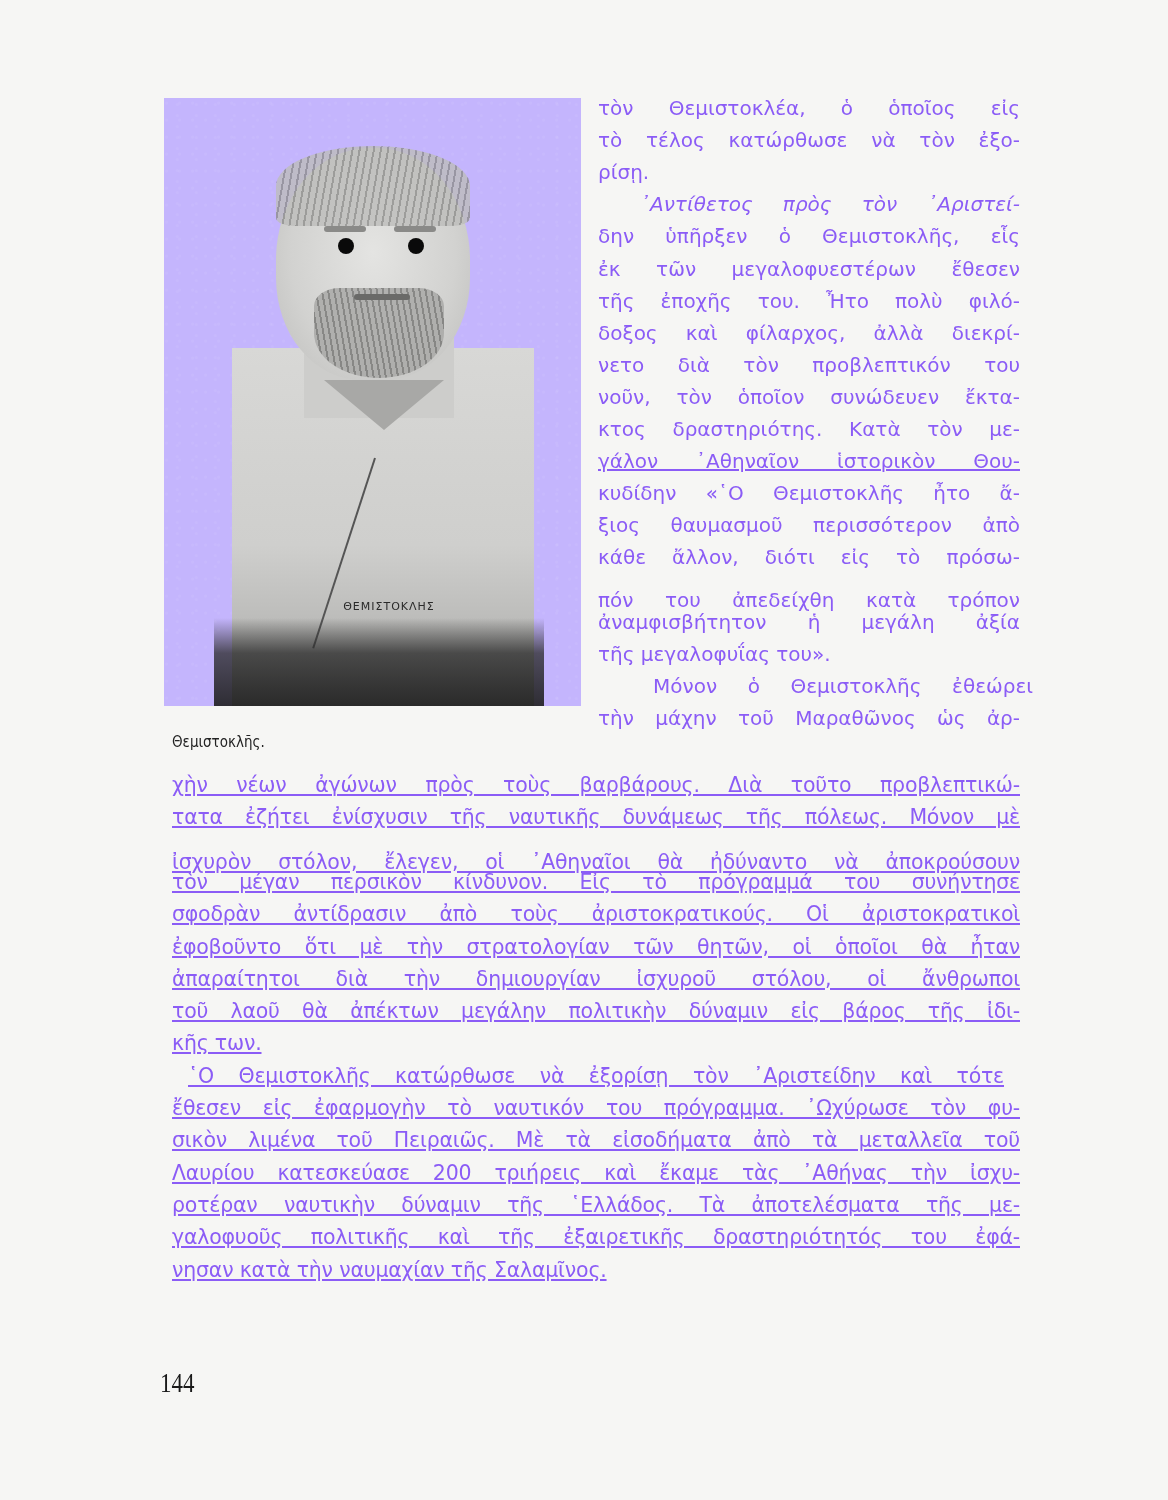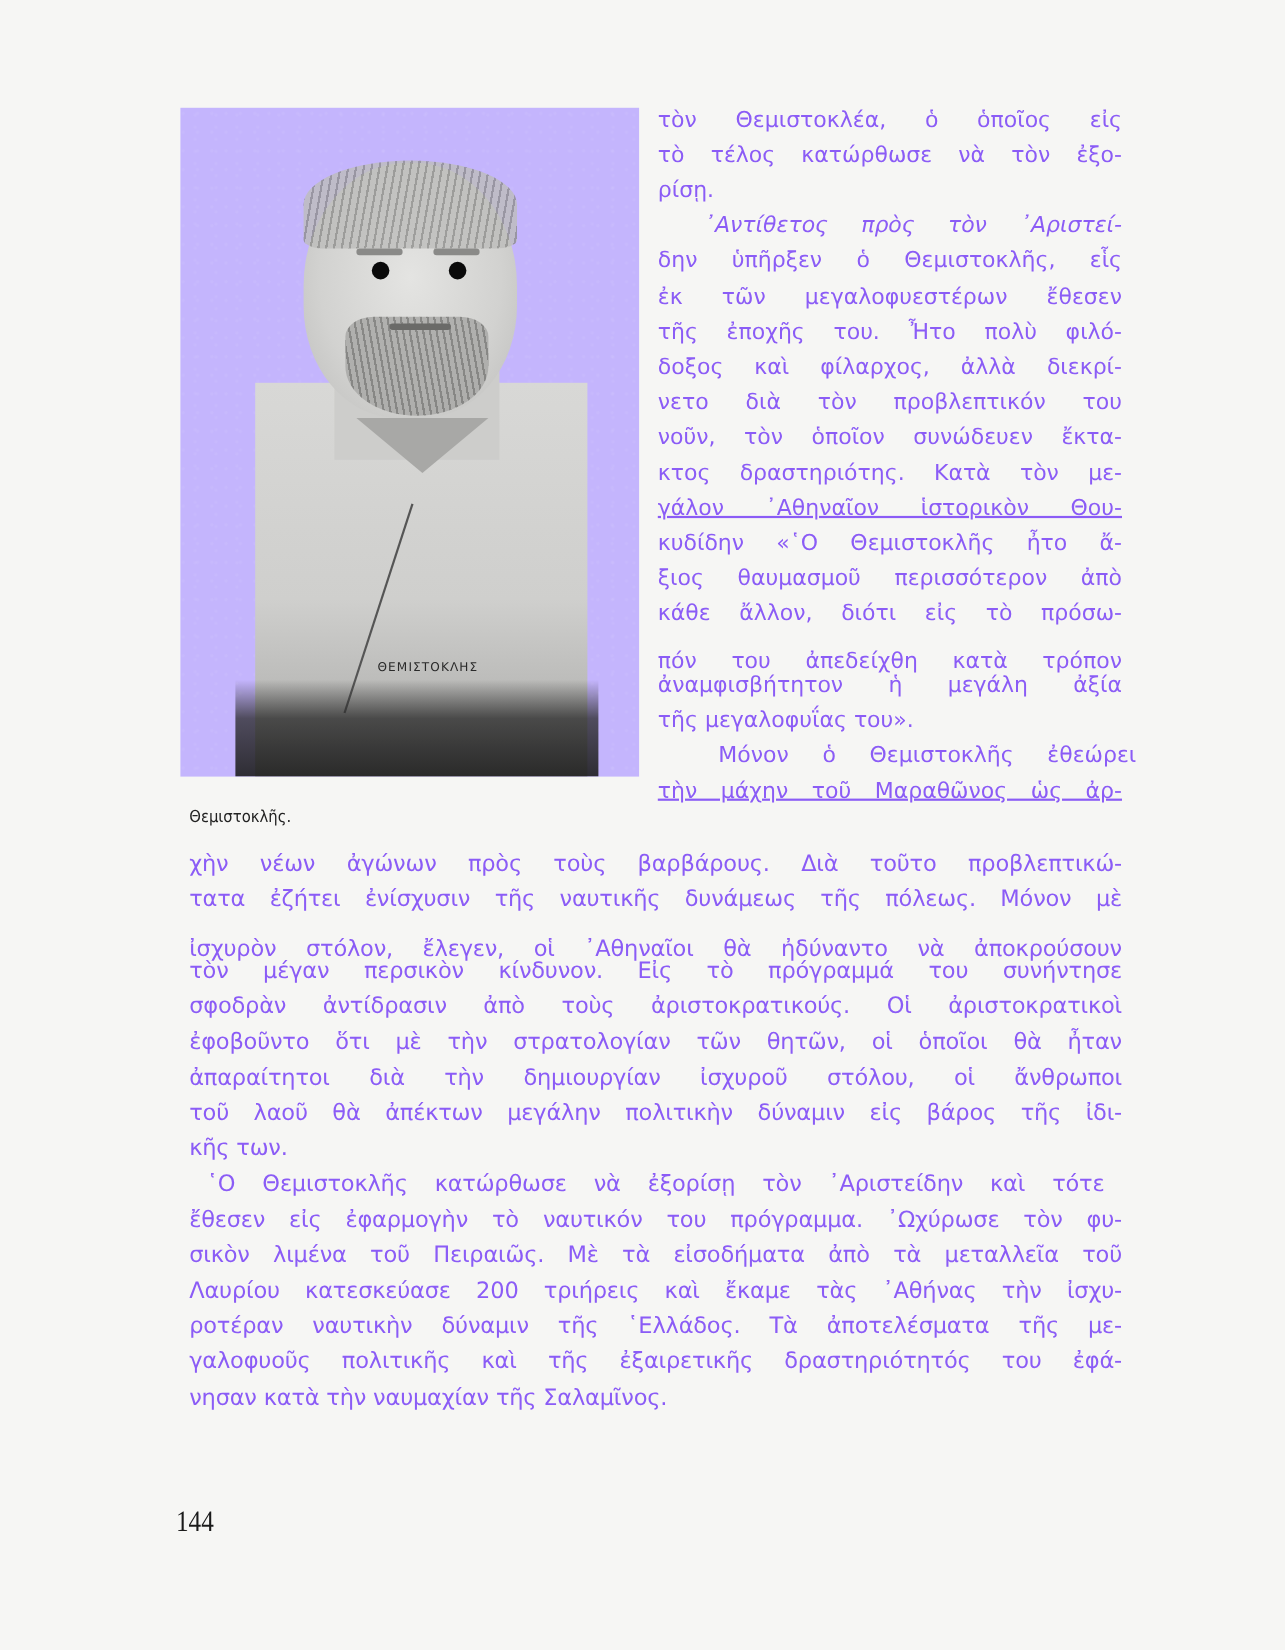--- a/index.html
+++ b/index.html
@@ -94,21 +94,21 @@
 
   
   .line {
     position: absolute; white-space: nowrap;
     font-family: "DejaVu Sans", sans-serif;
     font-size: 20px; color: #8b5cf6;
   }
   .col-r { left: 598px; width: 422px; text-align: justify; text-align-last: justify; }
   .col-r.last { text-align-last: left; }
   .col-r.indent { left: 640px; width: 380px; }
-  .full { left: 172px; width: 848px; text-align: justify; text-align-last: justify; font-size: 20.5px; letter-spacing: -0.2px; }
+  .full { left: 172px; width: 848px; text-align: justify; text-align-last: justify; font-size: 20.5px; letter-spacing: -0.2px; text-decoration: underline; }
   .full.last { text-align-last: left; }
   .full.indent { left: 188px; width: 816px; }
 
   .page-number {
     position: absolute; left: 160px; top: 1368px;
     font-family: "Liberation Serif", serif; font-size: 27px; color: #1a1a1a;
     transform: scaleX(0.85); transform-origin: left;
   }
 </style>
 </head>
@@ -149,21 +149,21 @@
       <div class="line col-r" style="top: 384.9px;">νοῦν, τὸν ὁποῖον συνώδευεν ἔκτα-</div>
       <div class="line col-r" style="top: 417px;">κτος δραστηριότης. Κατὰ τὸν με-</div>
       <div class="line col-r" style="top: 449.1px; text-decoration: underline;">γάλον ᾿Αθηναῖον ἱστορικὸν Θου-</div>
       <div class="line col-r" style="top: 481.2px;">κυδίδην «῾Ο Θεμιστοκλῆς ἦτο ἄ-</div>
       <div class="line col-r" style="top: 513.3px;">ξιος θαυμασμοῦ περισσότερον ἀπὸ</div>
       <div class="line col-r" style="top: 545.4px;">κάθε ἄλλον, διότι εἰς τὸ πρόσω-</div>
       <div class="line col-r" style="top: 577.5px; margin-top: 10px;">πόν του ἀπεδείχθη κατὰ τρόπον</div>
       <div class="line col-r" style="top: 609.6px;">ἀναμφισβήτητον ἡ μεγάλη ἀξία</div>
       <div class="line col-r last" style="top: 641.7px;">τῆς μεγαλοφυΐας του».</div>
       <div class="line col-r indent" style="top: 673.8px; margin-left: 13px;">Μόνον ὁ Θεμιστοκλῆς ἐθεώρει</div>
-      <div class="line col-r" style="top: 705.9px; text-decoration: underline;">τὴν μάχην τοῦ Μαραθῶνος ὡς ἀρ-</div>
+      <div class="line col-r" style="top: 705.9px;">τὴν μάχην τοῦ Μαραθῶνος ὡς ἀρ-</div>
     </div>
   <div id="full-col">
       <div class="line full" style="top: 773px;">χὴν νέων ἀγώνων πρὸς τοὺς βαρβάρους. Διὰ τοῦτο προβλεπτικώ-</div>
       <div class="line full" style="top: 805.3px;">τατα ἐζήτει ἐνίσχυσιν τῆς ναυτικῆς δυνάμεως τῆς πόλεως. Μόνον μὲ</div>
       <div class="line full" style="top: 837.6px; margin-top: 12px;">ἰσχυρὸν στόλον, ἔλεγεν, οἱ ᾿Αθηναῖοι θὰ ἠδύναντο νὰ ἀποκρούσουν</div>
       <div class="line full" style="top: 869.9px;">τὸν μέγαν περσικὸν κίνδυνον. Εἰς τὸ πρόγραμμά του συνήντησε</div>
       <div class="line full" style="top: 902.2px;">σφοδρὰν ἀντίδρασιν ἀπὸ τοὺς ἀριστοκρατικούς. Οἱ ἀριστοκρατικοὶ</div>
       <div class="line full" style="top: 934.5px;">ἐφοβοῦντο ὅτι μὲ τὴν στρατολογίαν τῶν θητῶν, οἱ ὁποῖοι θὰ ἦταν</div>
       <div class="line full" style="top: 966.8px;">ἀπαραίτητοι διὰ τὴν δημιουργίαν ἰσχυροῦ στόλου, οἱ ἄνθρωποι</div>
       <div class="line full" style="top: 999.1px;">τοῦ λαοῦ θὰ ἀπέκτων μεγάλην πολιτικὴν δύναμιν εἰς βάρος τῆς ἰδι-</div>

